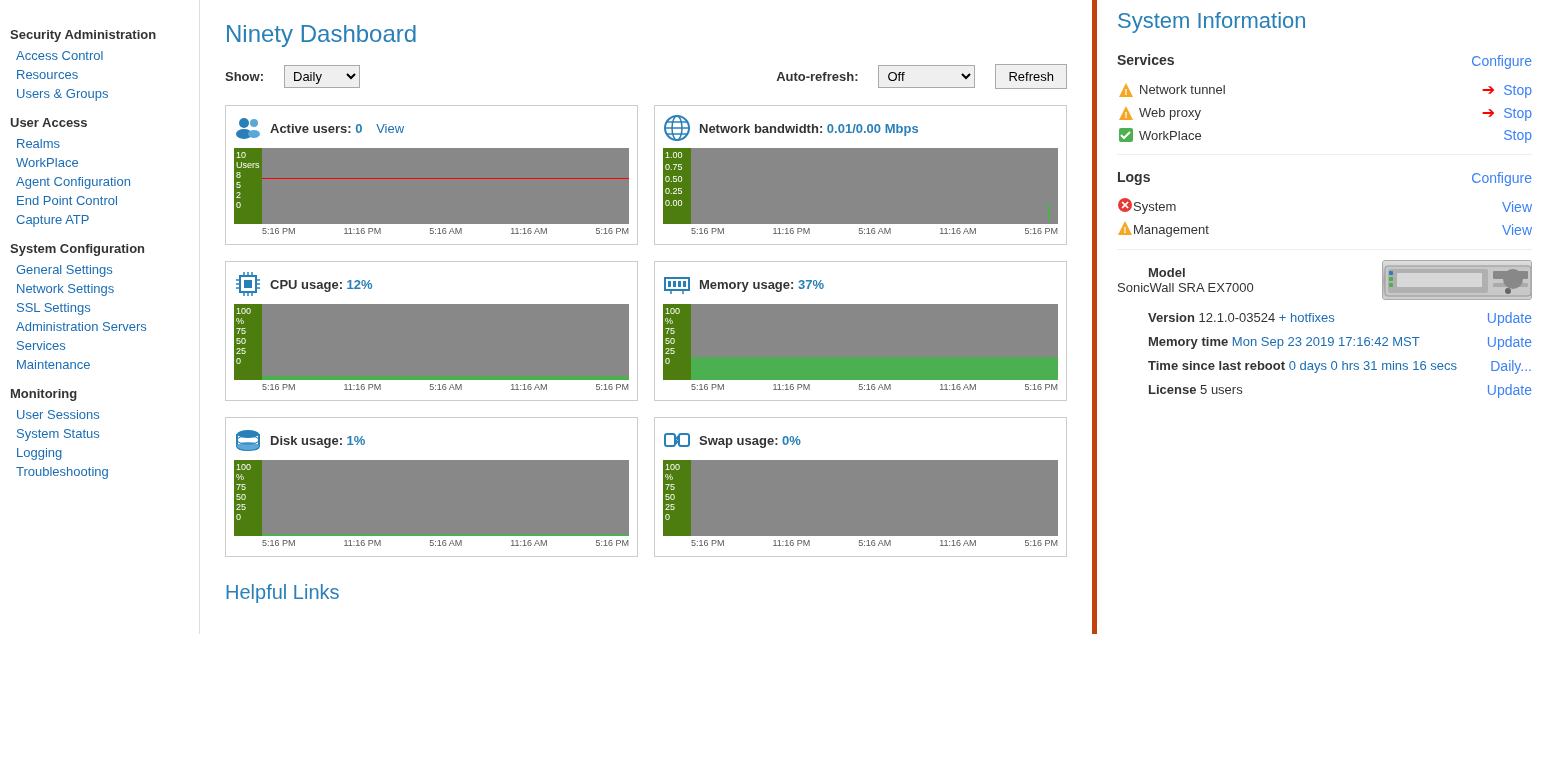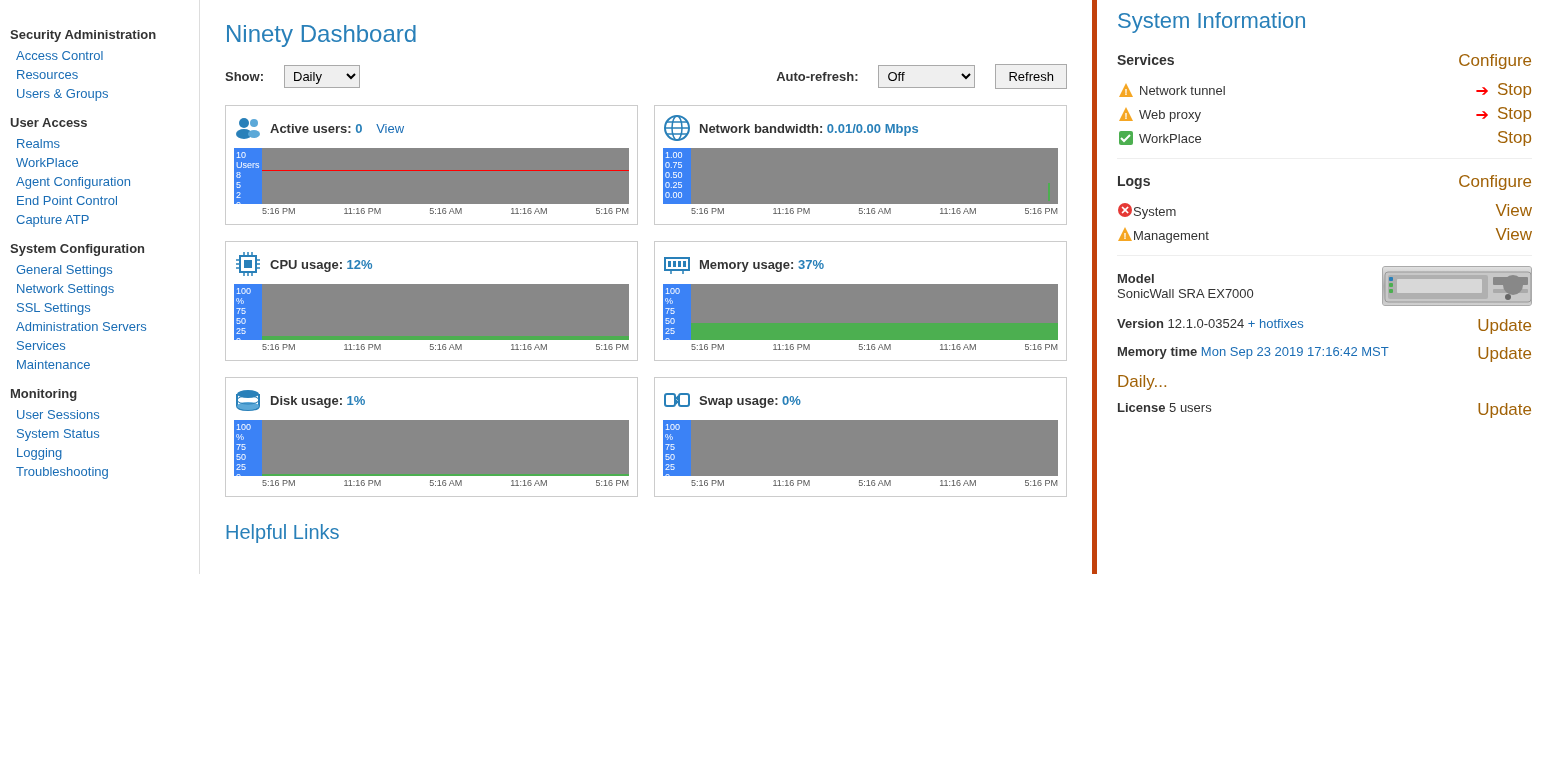--- a/index.html
+++ b/index.html
@@ -99,22 +99,22 @@
     .chart-title span.highlight {
       color: #2980b9;
     }
     .chart-title .view-link {
       color: #1a6db5;
       text-decoration: none;
       font-weight: normal;
       margin-left: 10px;
     }
     .chart-area {
-      background: #3b82f6;
-      height: 56px;
+      background: #4d7c0f;
+      height: 76px;
       position: relative;
       overflow: hidden;
     }
     .chart-y-labels {
       position: absolute;
       left: 0;
       top: 0;
       bottom: 14px;
       width: 28px;
       display: flex;
@@ -213,23 +213,23 @@
     .service-name {
       flex: 1;
       font-size: 13px;
     }
     .service-arrow {
       color: red;
       font-size: 16px;
       margin-right: 8px;
     }
     .action-link {
-      color: #a16207;
+      color: #3b82f6;
       text-decoration: none;
-      font-size: 17px;
+      font-size: 14px;
     }
     .services-header-row {
       display: flex;
       align-items: center;
       justify-content: space-between;
       margin-bottom: 6px;
     }
     .logs-section {
       margin-top: 10px;
       margin-bottom: 10px;
@@ -276,20 +276,21 @@
       top: 8px;
       width: 20px;
       height: 20px;
       border-radius: 50%;
       background: #888;
     }
     .info-label {
       font-weight: bold;
       font-size: 13px;
       display: block;
+      margin-left: 31px;
     }
     .info-value {
       font-size: 13px;
       color: #333;
     }
     .info-value .link-blue {
       color: #1a6db5;
       text-decoration: none;
     }
     .info-row-flex {
@@ -712,20 +713,24 @@
 
   <div class="info-row-flex">
     <div class="info-col">
       <span class="info-label">Memory time</span>
       <span class="info-value link-blue" style="color:#1a6db5;">Mon Sep 23 2019 17:16:42 MST</span>
     </div>
     <a class="action-link" href="#">Update</a>
   </div>
 
   <div class="info-row-flex">
+    <div class="info-col">
+      <span class="info-label">Time since last reboot</span>
+      <span class="info-value link-blue" style="color:#1a6db5;">0 days 0 hrs 31 mins 16 secs</span>
+    </div>
     <a class="action-link" href="#">Daily...</a>
   </div>
 
   <div class="info-row-flex">
     <div class="info-col">
       <span class="info-label">License</span>
       <span class="info-value">5 users</span>
     </div>
     <a class="action-link" href="#">Update</a>
   </div>

